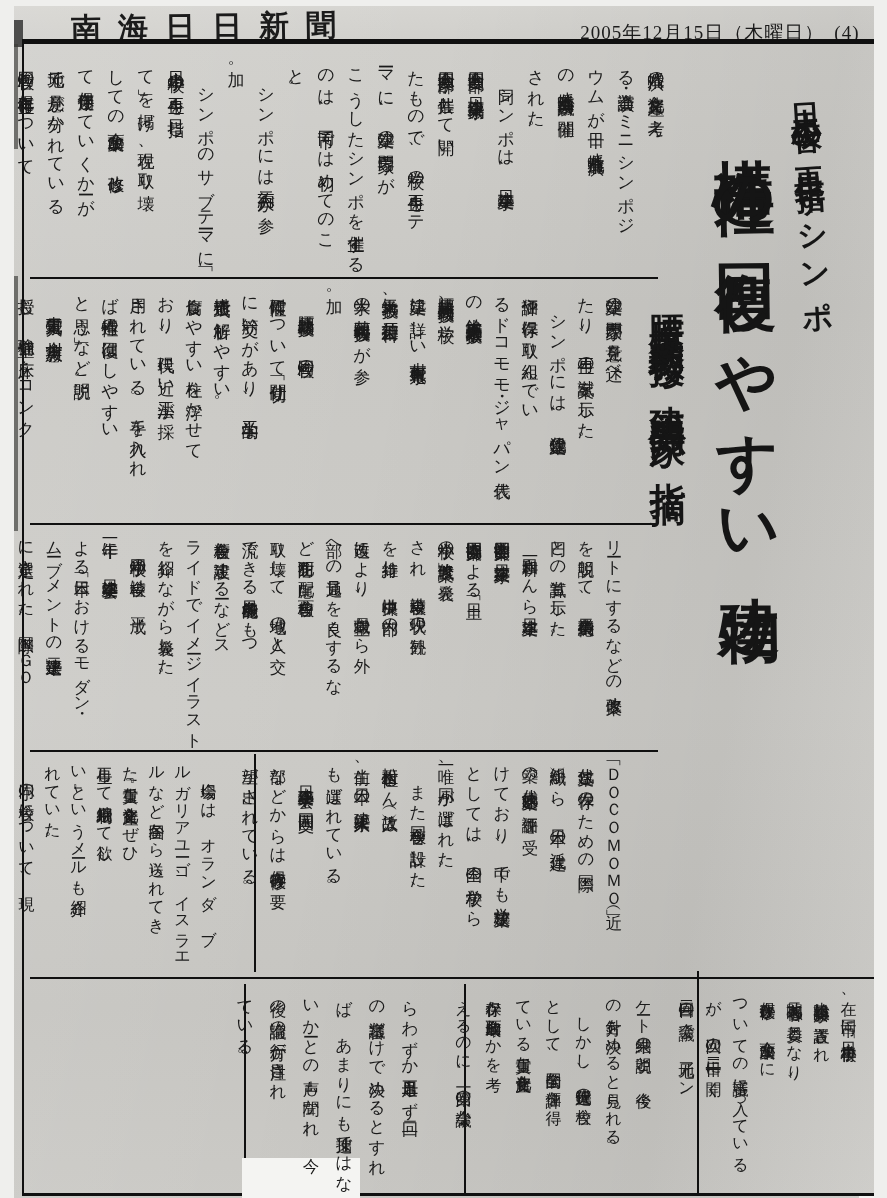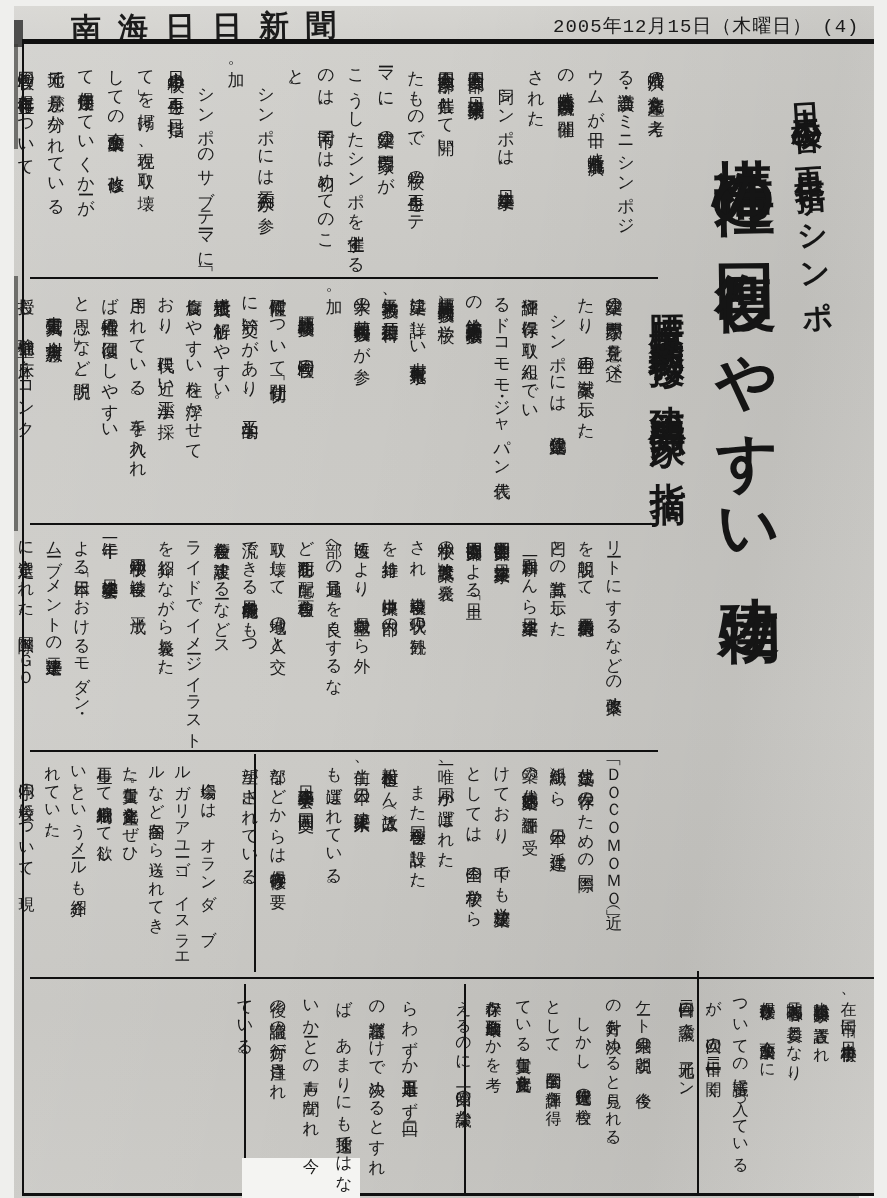--- a/index.html
+++ b/index.html
@@ -16,23 +16,23 @@
   }
   
   .mast-title{
     position:absolute;left:57px;top:1px;
     font-size:30px;font-weight:bold;letter-spacing:17px;
     transform:rotate(-0.8deg);
     font-family:"Liberation Serif","DejaVu Serif",serif;
     white-space:nowrap;
   }
   .mast-date{
-    position:absolute;right:14px;top:7px;
+    position:absolute;right:14px;top:14px;
     font-size:19px;letter-spacing:1px;white-space:nowrap;
-    font-family:Liberation Mono, monospace;
+    font-family:Liberation Serif, serif;
   }
   .mast-date .page-num{margin-left:10px;}
   .mast-fragment{position:absolute;left:0;top:14px;width:9px;height:27px;background:#2a2a2a;opacity:.8;}
   
   .rule{position:absolute;background:#101010;}
   .top-rule{left:8px;top:33px;width:873px;height:5px;}
   .left-border{left:8px;top:33px;width:2px;height:1156px;}
   .right-border{left:877px;top:33px;width:3px;height:1156px;}
   .bottom-border{left:8px;top:1187px;width:872px;height:3px;}
   .h-rule-1{left:16px;top:271px;width:628px;height:2px;}

